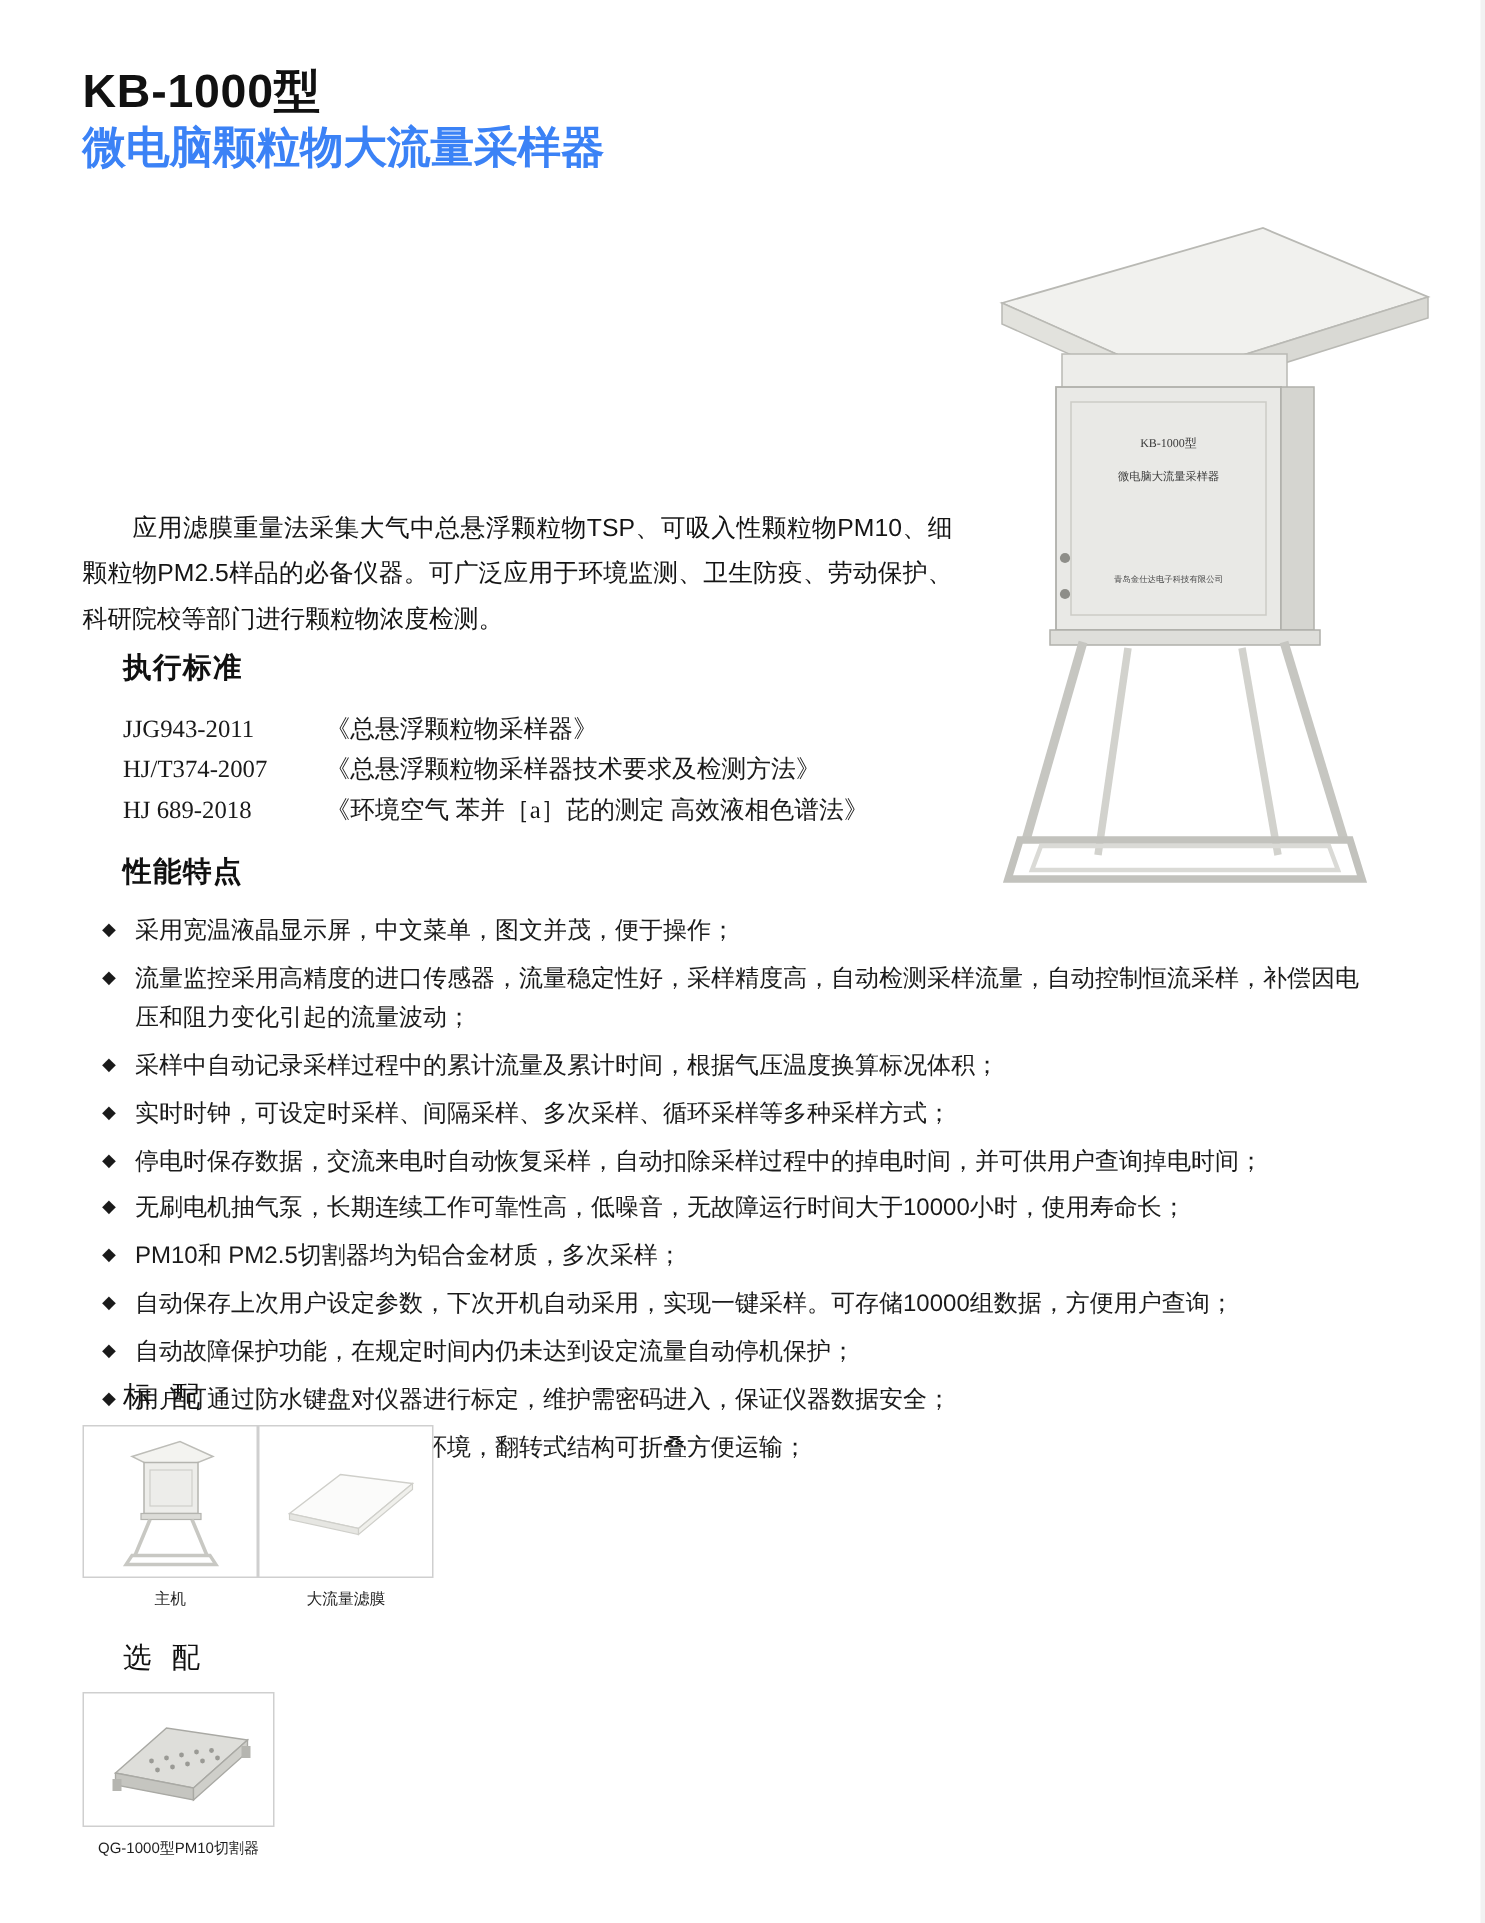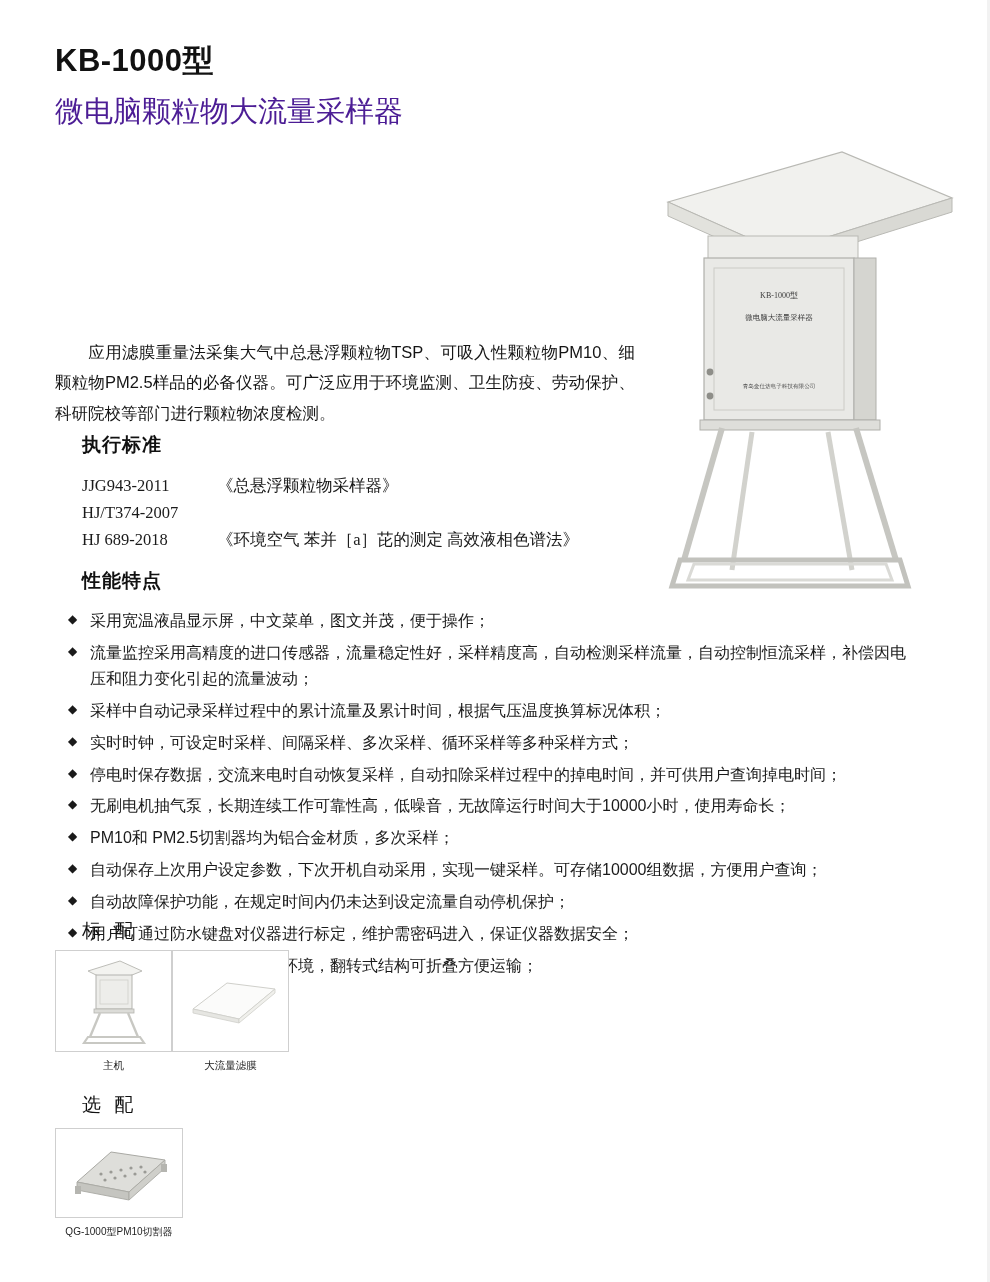--- a/index.html
+++ b/index.html
@@ -30,24 +30,24 @@
   }
   .title-main {
     font-size: 31px;
     font-weight: bold;
     letter-spacing: 0.5px;
     line-height: 1.25;
     color: #111;
   }
   .title-sub {
     font-size: 29px;
-    font-weight: normal;
+    font-weight: bold;
     line-height: 1.3;
-    margin-top: 12px;
-    color: #4c1d95;
+    margin-top: 0;
+    color: #3b82f6;
   }
 
   
   .product-figure {
     position: absolute;
     left: 660px;
     top: 140px;
     width: 300px;
     height: 470px;
   }
@@ -199,20 +199,21 @@
   <p class="intro"><span class="indent"></span><span>应用滤膜重量法采集大气中总悬浮颗粒物TSP、可吸入性颗粒物PM10、细颗粒物PM2.5样品的必备仪器。可广泛应用于环境监测、卫生防疫、劳动保护、科研院校等部门进行颗粒物浓度检测。</span></p>
 
   <div class="sec-h" id="standards-heading">执行标准</div>
   <div class="standards">
     <div class="std-row">
       <span class="std-code">JJG943-2011</span>
       <span class="std-name">《总悬浮颗粒物采样器》</span>
     </div>
     <div class="std-row">
       <span class="std-code">HJ/T374-2007</span>
+      <span class="std-name">《总悬浮颗粒物采样器技术要求及检测方法》</span>
     </div>
     <div class="std-row">
       <span class="std-code">HJ 689-2018</span>
       <span class="std-name">《环境空气 苯并［a］芘的测定 高效液相色谱法》</span>
     </div>
   </div>
 
   <div class="sec-h" id="features-heading">性能特点</div>
   <div class="features">
     <div class="feat">

